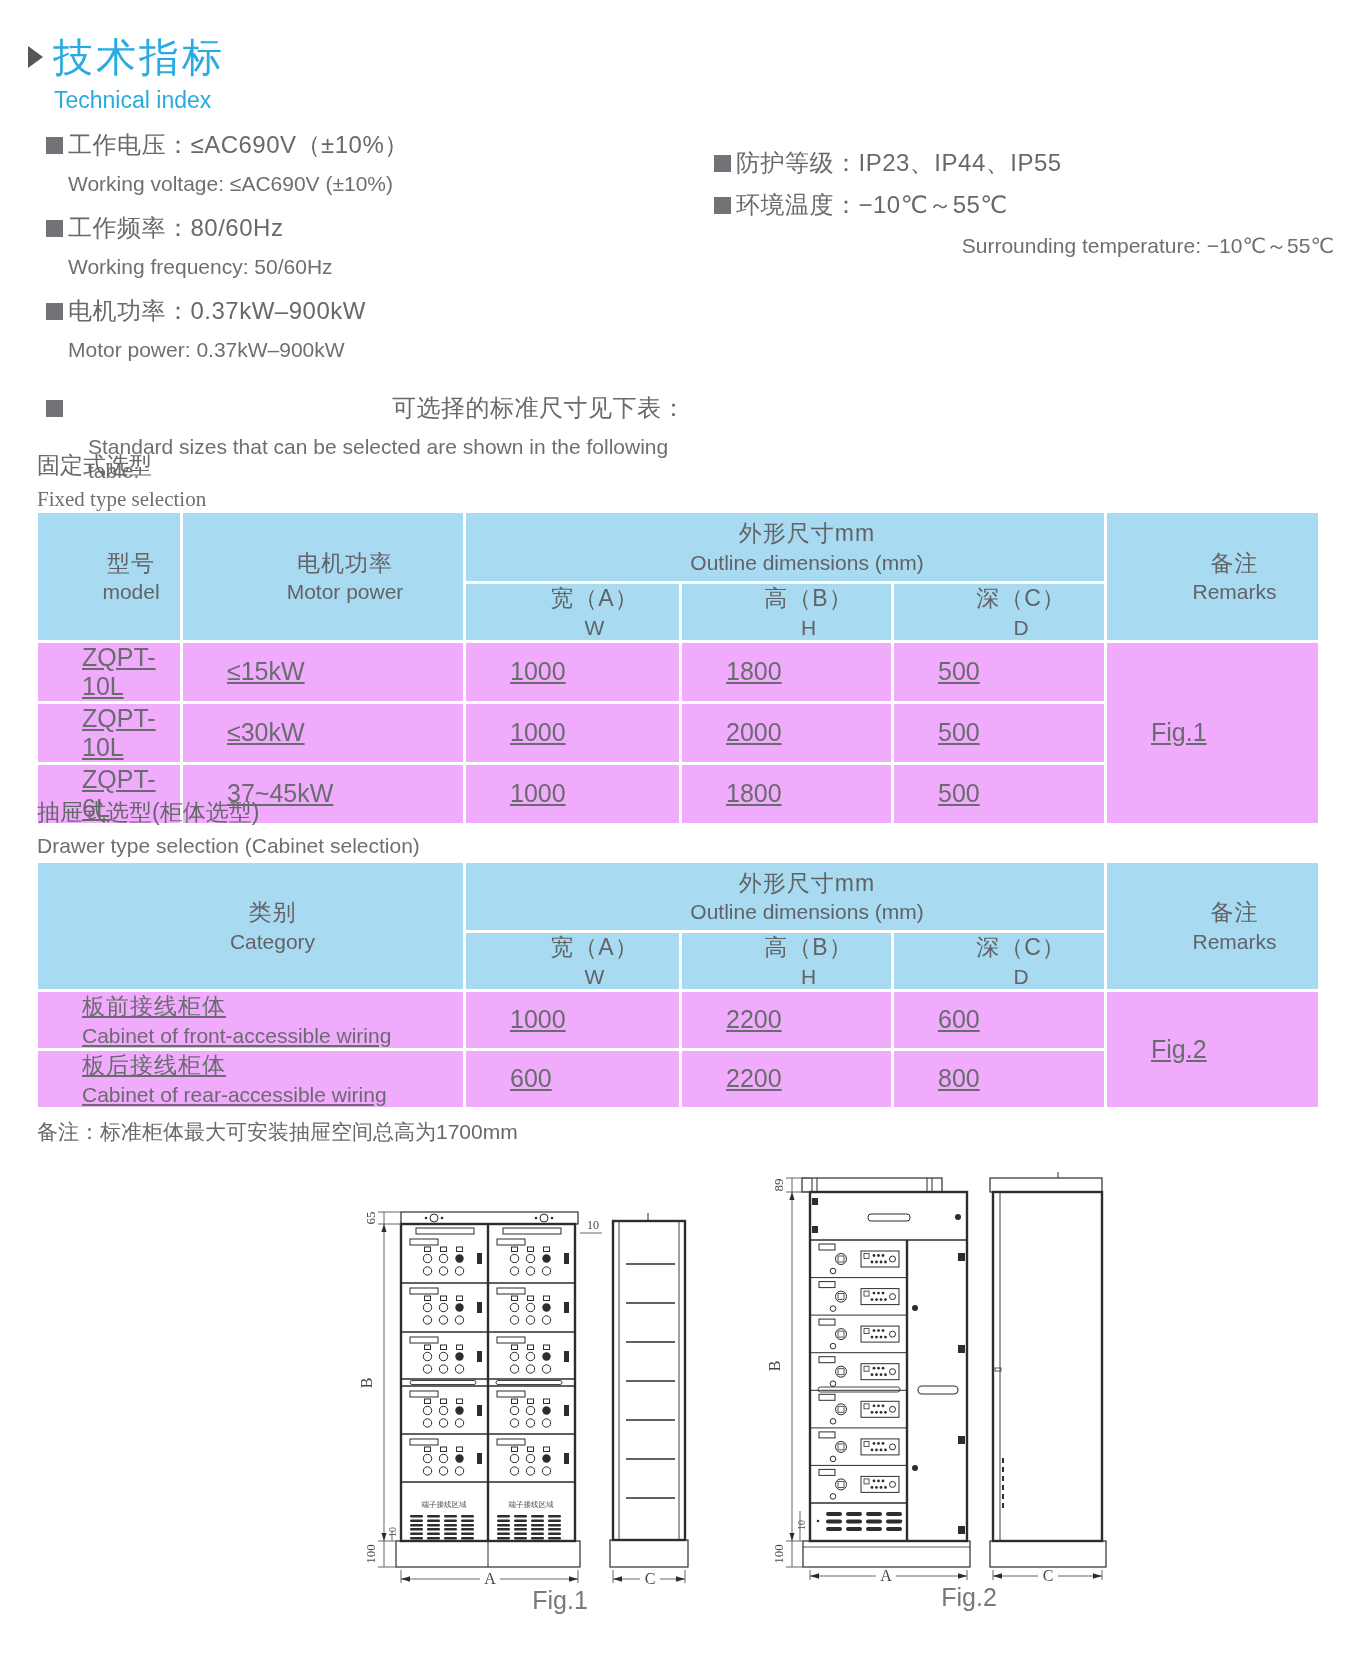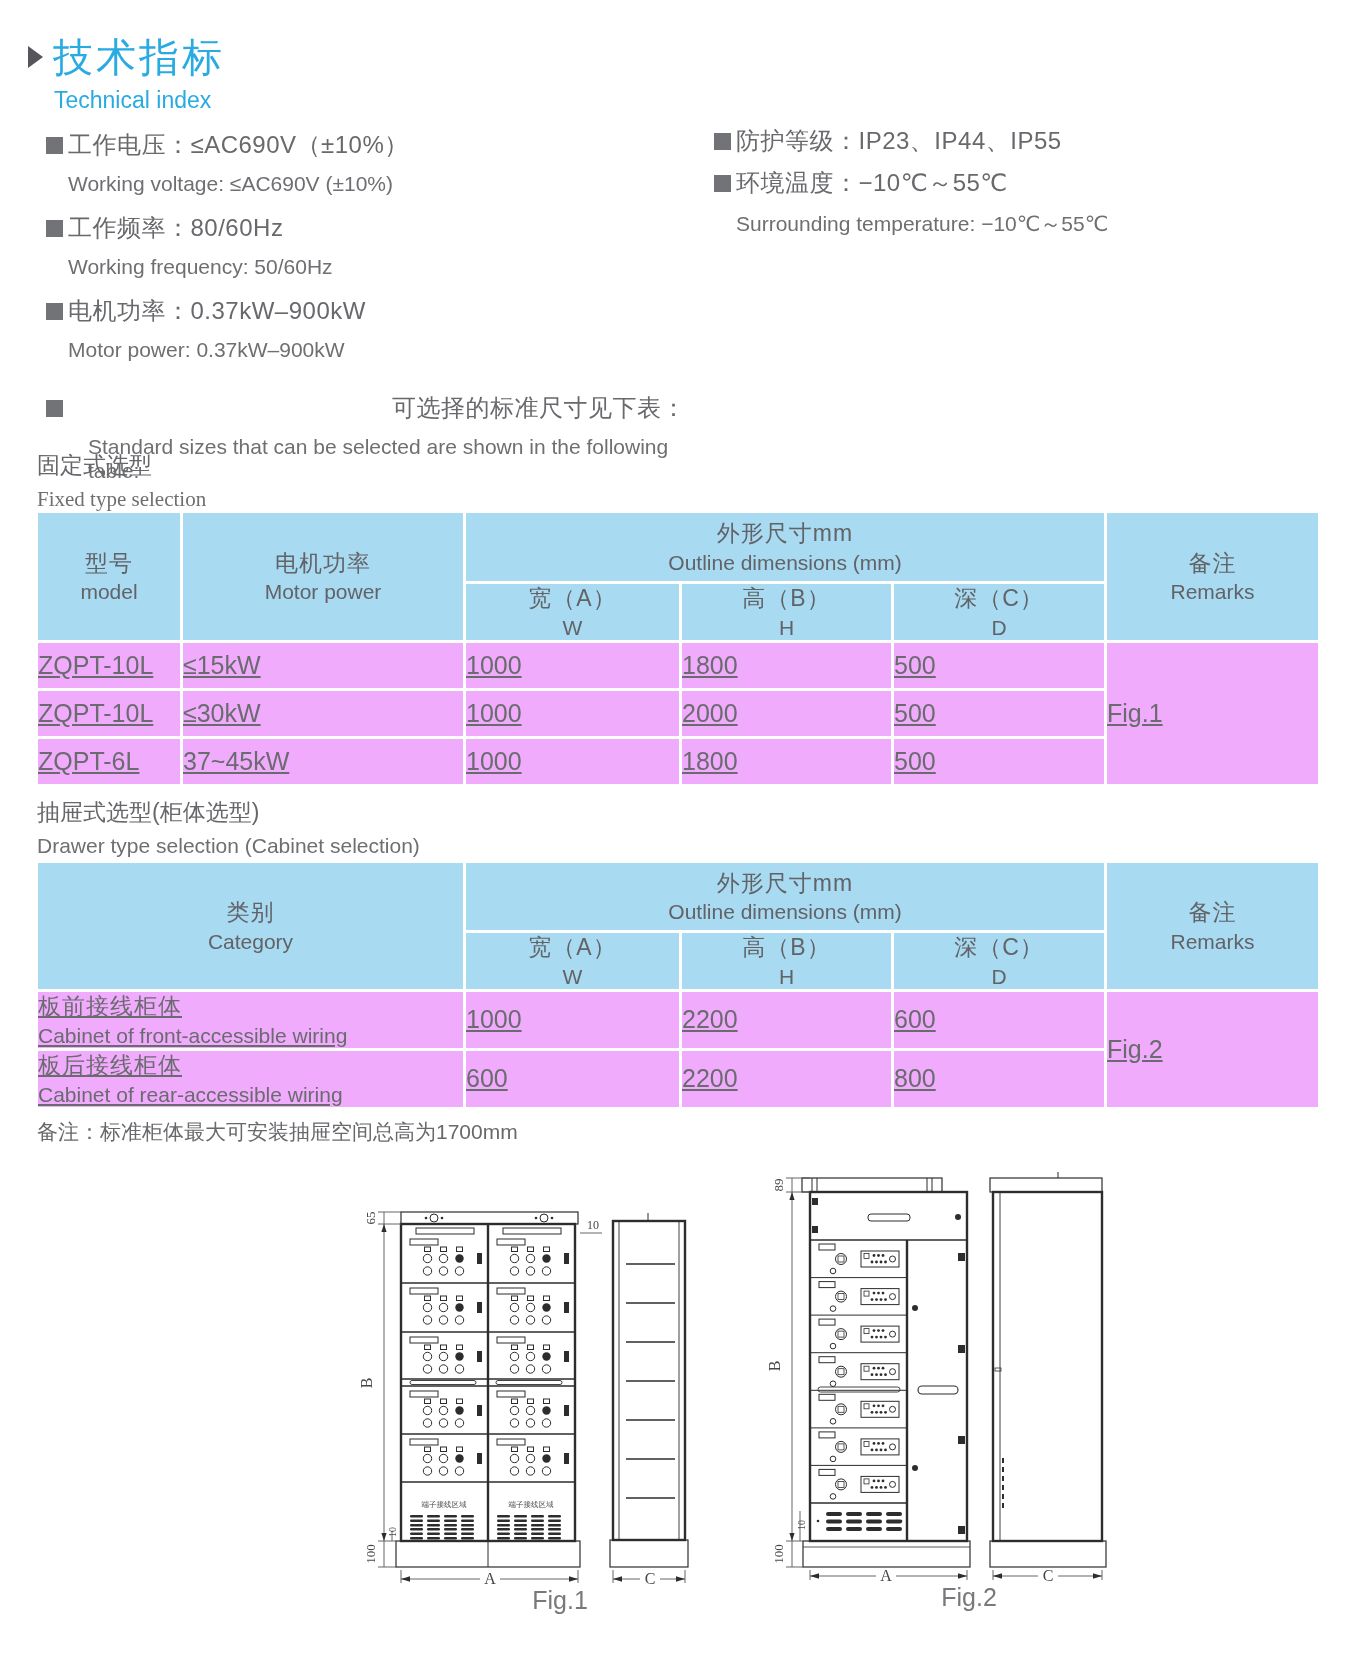--- a/index.html
+++ b/index.html
@@ -11,33 +11,33 @@
   
   .title-block { position:absolute; left:28px; top:36px; }
   .title-row { display:flex; align-items:center; }
   .arrow-icon { width:0; height:0; border-left:15px solid #55565a;
     border-top:11px solid transparent; border-bottom:11px solid transparent; margin-right:10px; }
   .title-zh { font-size:40px; font-weight:400; color:#29abe2; letter-spacing:3px; line-height:1.05;text-align:right; }
   .title-en { font-size:23px; color:#29abe2; margin-top:9px; margin-left:26px; }
   
   .specs-col { position:absolute; }
   .specs-left  { left:46px;  top:130px; width:640px; }
-  .specs-right { left:714px; top:126px; width:620px; }
+  .specs-right { left:714px; top:148px; width:620px;text-align:right; }
   .spec-zh { display:flex; align-items:center; font-size:24px; color:#68696c;
     height:30px; margin-bottom:12px; letter-spacing:0.5px; }
   .bullet-icon { width:17px; height:17px; background:#717377; margin-right:5px; flex:none; }
   .spec-en { font-size:21px; color:#6e6f72; margin-left:22px; height:27px; margin-bottom:14px; }
   .spec-en.indent2 { margin-left:42px; }
   
   .sec-title { position:absolute; left:37px; }
   .sec-zh { font-size:23px; color:#66676a; }
   .sec-en { font-size:21px; color:#6e6f72; margin-top:6px; }
   
   table.spec { position:absolute; left:35px; border-collapse:separate; border-spacing:3px; table-layout:fixed; }
-  table.spec th, table.spec td { vertical-align:middle; font-weight:400; }
+  table.spec th, table.spec td { vertical-align:middle; font-weight:400;padding-left:44px; }
   table.spec th { background:#a8daf2; color:#626366; }
   table.spec td { background:#f0abfc; color:#6a6b6e;text-decoration:underline; }
   .cell-zh { font-size:23px; line-height:1.25; letter-spacing:1px; }
   .cell-en { font-size:21px; line-height:1.2; margin-top:2px; letter-spacing:0; }
   td.val { font-size:25px; }
   td.cat .cell-zh { font-size:23px; }
   
   .notes { position:absolute; left:37px; top:1118px; }
   .note-zh { font-size:21px; color:#68696c; }
   .note-en { font-size:20px; color:#6e6f72; margin-top:7px; }

